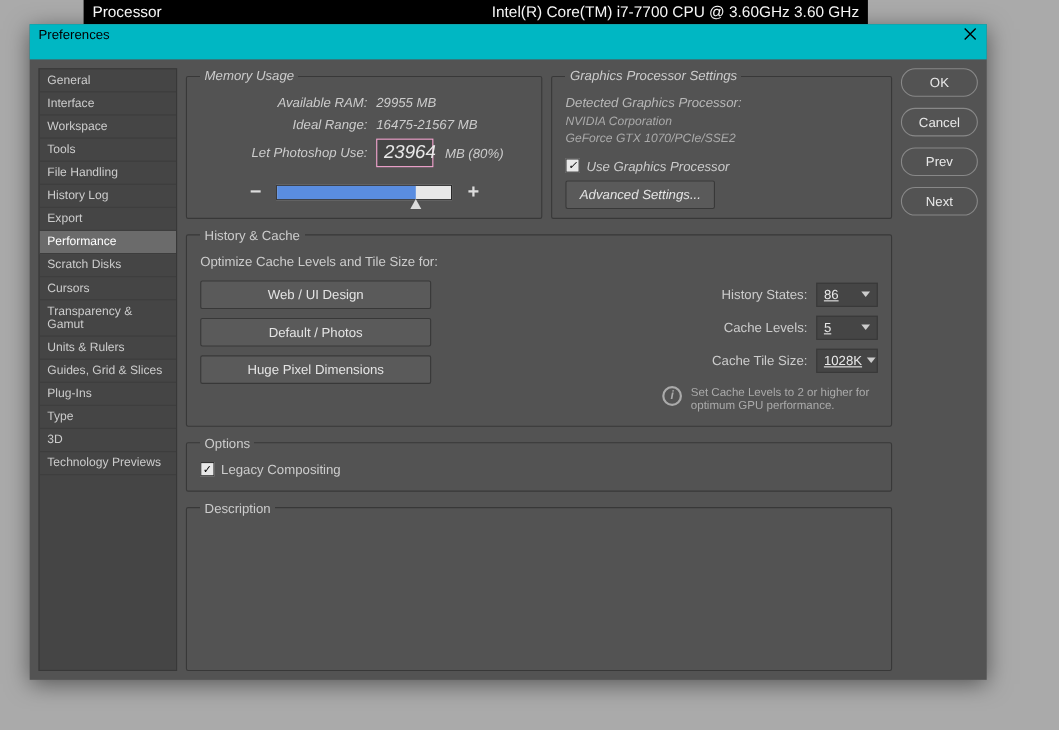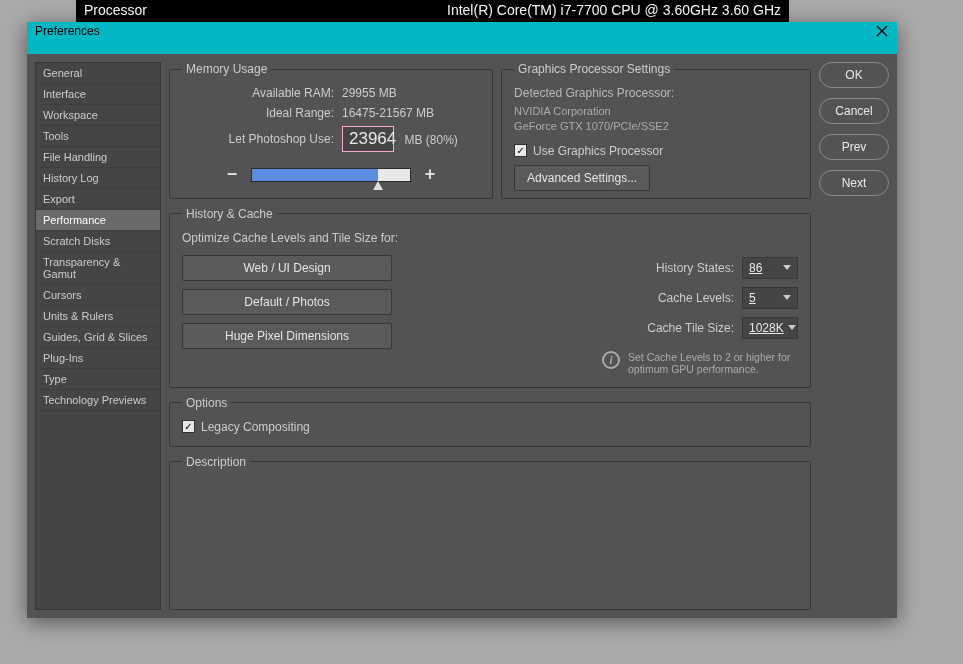--- a/index.html
+++ b/index.html
@@ -6,21 +6,21 @@
   body { background: #aaa; width: 963px; height: 664px; overflow: hidden; position: relative; }
   .behind-bar { position: absolute; top: 0; left: 76px; width: 713px; height: 22px; background: #000; color: #fff; font-size: 14px; padding: 2px 8px; display: flex; justify-content: space-between; }
   .dialog { position: absolute; top: 22px; left: 27px; width: 870px; height: 596px; background: #535353; box-shadow: 0 4px 20px rgba(0,0,0,0.5); display: flex; flex-direction: column; }
   .titlebar { height: 24px; background: #00b7c3; color: #000; display: flex; align-items: flex-end; justify-content: space-between; padding: 16px 8px; font-size: 12px; }
   .titlebar .close { width: 14px; height: 14px; display: flex; align-items: center; justify-content: center; cursor: pointer; }
   .body { flex: 1; display: flex; padding: 8px; gap: 8px; }
   .sidebar { width: 126px; background: #454545; border: 1px solid #383838; overflow: hidden; }
   .sidebar-item { color: #ccc; font-size: 11px; padding: 4px 7px; cursor: pointer; border-bottom: 1px solid #3d3d3d; }
   .sidebar-item.selected { background: #6b6b6b; color: #fff; }
   .main { flex: 1; display: flex; flex-direction: column; gap: 8px; }
-  .row2 { display: flex; gap: 8px; }
+  .row2 { display: flex; gap: 8px; font-style: italic; }
   fieldset { border: 1px solid #383838; border-radius: 2px; padding: 10px 12px 12px; position: relative; }
   legend { color: #ccc; font-size: 12px; padding: 0 4px; }
   .label { color: #ccc; font-size: 12px; }
   .label-light { color: #b8b8b8; font-size: 12px; }
   .value { color: #ccc; font-size: 12px; }
   .memory-grid { display: grid; grid-template-columns: 160px auto; row-gap: 6px; align-items: center; }
   .memory-grid .r { text-align: right; padding-right: 8px; }
   .input-box { background: #454545; border: 1px solid #f9a8d4; color: #e8e8e8; font-size: 17px; padding: 2px 6px; width: 52px; text-align: right; display: inline-block; }
   .slider-row { display: flex; align-items: center; gap: 10px; margin-top: 12px; justify-content: center; }
   .slider { position: relative; width: 160px; height: 14px; background: #e8e8e8; border: 1px solid #2a2a2a; }
@@ -68,26 +68,27 @@
     <div class="sidebar" id="sidebar">
         <div class="sidebar-item">General</div>
         <div class="sidebar-item">Interface</div>
         <div class="sidebar-item">Workspace</div>
         <div class="sidebar-item">Tools</div>
         <div class="sidebar-item">File Handling</div>
         <div class="sidebar-item">History Log</div>
         <div class="sidebar-item">Export</div>
         <div class="sidebar-item selected">Performance</div>
         <div class="sidebar-item">Scratch Disks</div>
+        <div class="sidebar-item">Cursors</div>
         <div class="sidebar-item">Transparency &amp; Gamut</div>
-        <div class="sidebar-item">Cursors</div>
         <div class="sidebar-item">Units &amp; Rulers</div>
         <div class="sidebar-item">Guides, Grid &amp; Slices</div>
         <div class="sidebar-item">Plug-Ins</div>
         <div class="sidebar-item">Type</div>
+        <div class="sidebar-item">3D</div>
         <div class="sidebar-item">Technology Previews</div>
       </div>
 
     <div class="main">
       <div class="row2">
 
         <fieldset style="flex:1.05">
           <legend>Memory Usage</legend>
           <div class="memory-grid">
             <div class="label r">Available RAM:</div>

